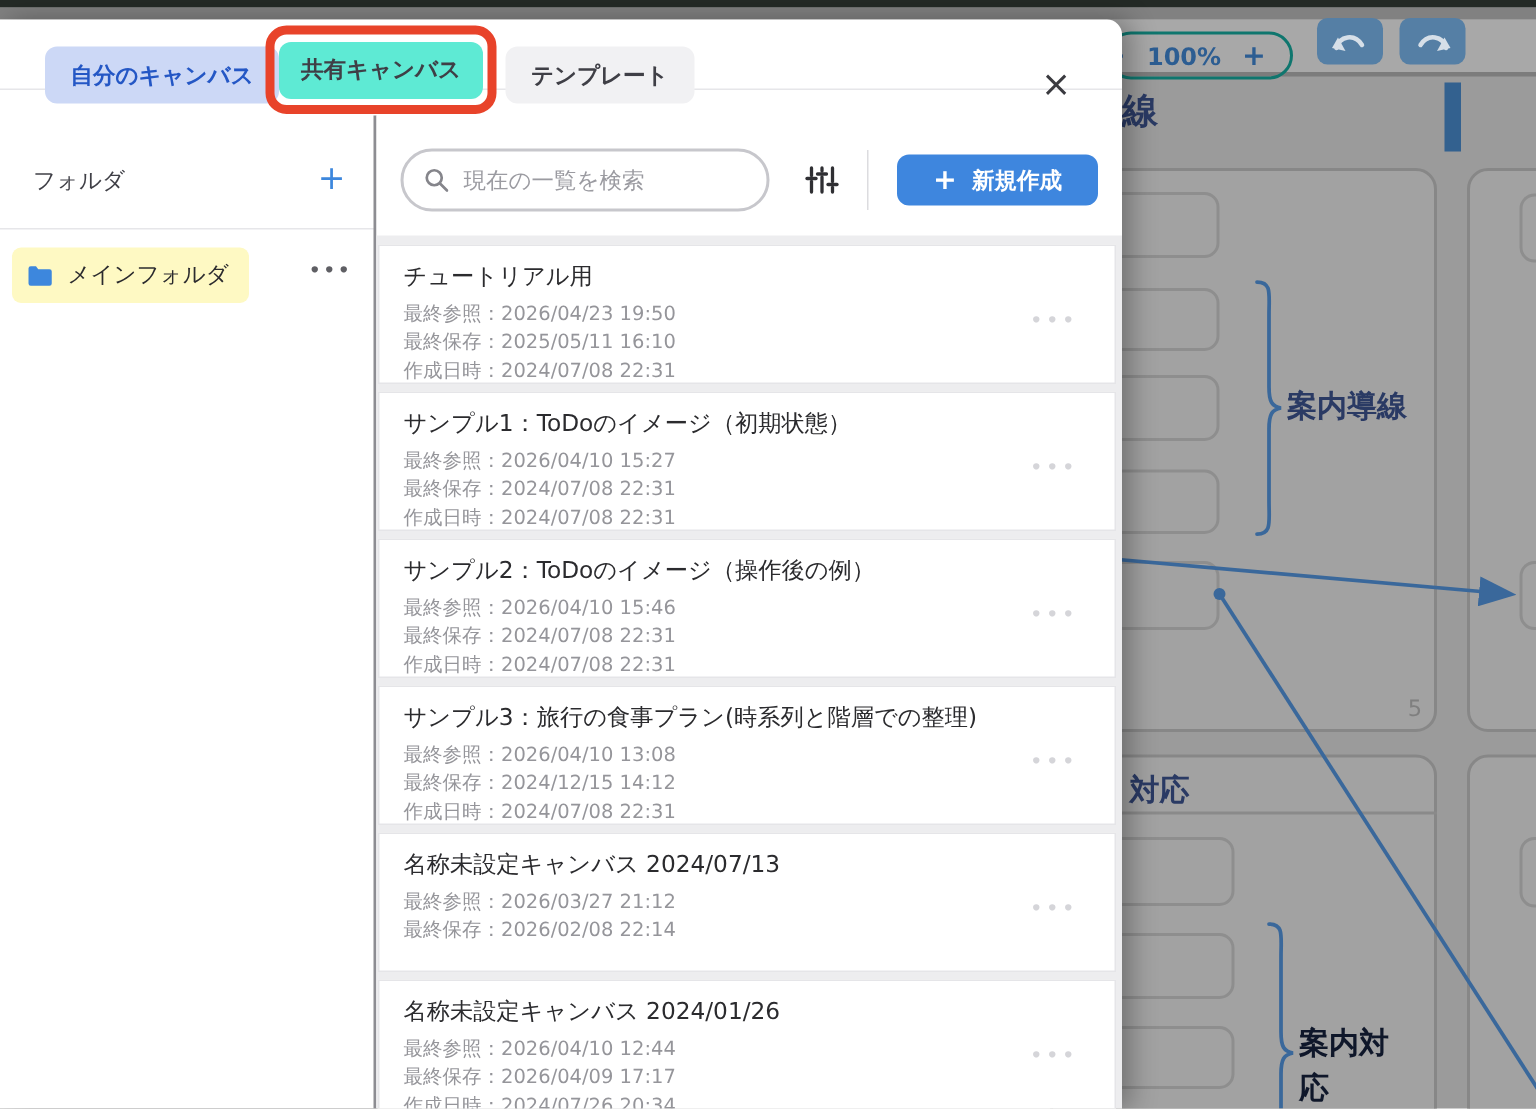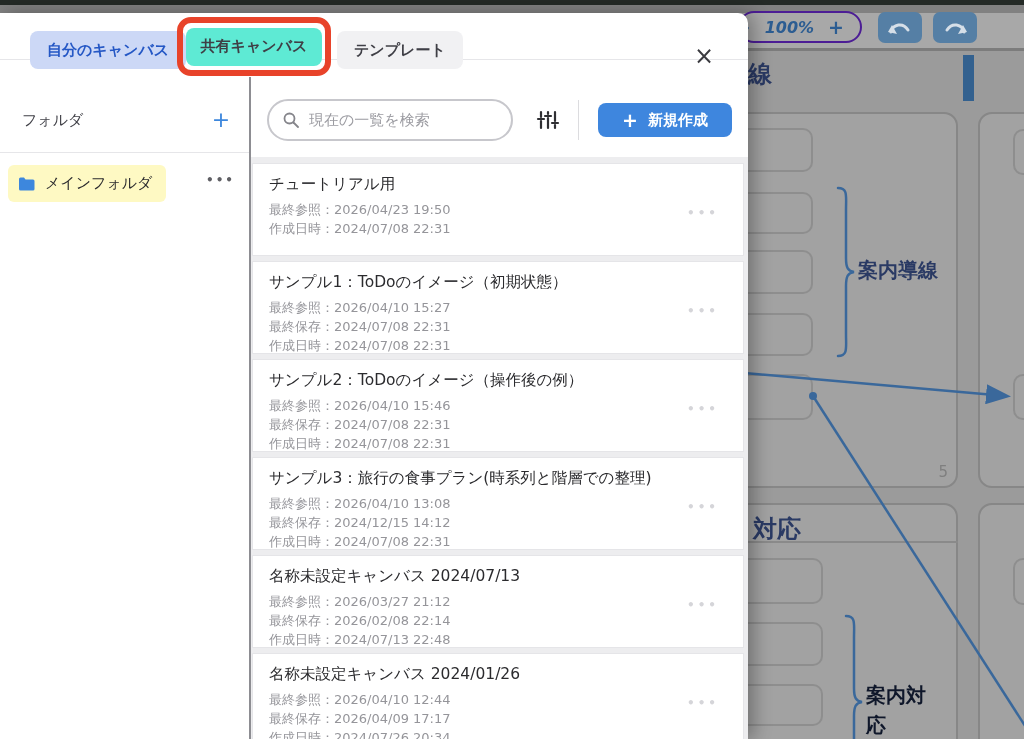--- a/index.html
+++ b/index.html
@@ -4,39 +4,39 @@
 <style>
   html,body{margin:0;padding:0;}
   .stage{position:relative;width:1024px;height:739px;overflow:hidden;
          background:#9b9b9b;font-family:"DejaVu Sans","Liberation Sans",sans-serif;
          -webkit-font-smoothing:antialiased;}
   
   .top-dark-strip{position:absolute;left:0;top:0;width:1024px;height:5px;background:#242a26;}
   .top-gray-band{position:absolute;left:0;top:5px;width:1024px;height:8px;background:#818181;}
   .bg-toolbar{position:absolute;left:0;top:13px;width:1024px;height:35px;background:#a8a8a8;}
   .bg-toolbar-line{position:absolute;left:0;top:48px;width:1024px;height:3px;background:#7c7c7c;}
-  .zoom-pill{position:absolute;left:738px;top:11px;width:124px;height:32px;border:2px solid #4c1d95;
+  .zoom-pill{position:absolute;left:738px;top:21px;width:124px;height:32px;border:2px solid #0f766e;
              border-radius:17px;display:flex;align-items:center;justify-content:flex-end;
-             gap:14px;padding:0 16px;box-sizing:border-box;color:#2c5d92;font-weight:bold;font-style:italic;}
+             gap:14px;padding:0 16px;box-sizing:border-box;color:#2c5d92;font-weight:bold;}
   .zoom-pct{font-size:16px;}
   .zoom-btn{font-size:19px;line-height:1;}
   .undo-btn,.redo-btn{position:absolute;top:12px;width:44px;height:31px;background:#557fa5;
              border-radius:7px;display:flex;align-items:center;justify-content:center;}
   .undo-btn{left:878px;} .redo-btn{left:933px;}
   .lane-bar{position:absolute;left:963px;top:55px;width:11px;height:46px;background:#33618f;}
   .lane-title{position:absolute;left:724px;top:58px;font-size:24px;font-weight:bold;color:#2a3a64;white-space:nowrap;}
   .bg-container{position:absolute;background:#a2a2a2;border:2px solid #878787;border-radius:14px;box-sizing:border-box;}
   .cont-a{left:700px;top:112px;width:258px;height:376px;}
   .cont-b{left:700px;top:503px;width:258px;height:260px;}
   .cont-c{left:978px;top:112px;width:60px;height:376px;}
   .cont-d{left:978px;top:503px;width:60px;height:260px;}
   .bg-node{position:absolute;border:2px solid #8e8e8e;border-radius:10px;box-sizing:border-box;}
   .cont-count{position:absolute;left:900px;top:463px;width:48px;text-align:right;
               font-size:15px;color:#7f7f7f;}
-  .cont-header{position:absolute;left:753px;top:513px;font-size:24px;font-weight:bold;color:#2a3a64;white-space:nowrap;}
+  .cont-header{position:absolute;left:753px;top:513px;font-size:20px;font-weight:bold;color:#2a3a64;white-space:nowrap;}
   .cont-header-line{position:absolute;left:700px;top:541px;width:258px;height:2px;background:#8a8a8a;}
   .brace-label-a{position:absolute;left:858px;top:257px;font-size:20px;font-weight:bold;color:#2a3a64;white-space:nowrap;}
   .brace-label-b{position:absolute;left:866px;top:680px;width:86px;font-size:20px;font-weight:bold;
                  color:#0f172a;line-height:30px;}
   .bg-svg{position:absolute;left:0;top:0;z-index:1;pointer-events:none;}
   
   .modal{position:absolute;left:0;top:13px;width:748px;height:726px;background:#ffffff;
          border-radius:0 10px 0 0;box-shadow:6px 0 18px rgba(0,0,0,0.30);z-index:10;}
   .tab-row{position:absolute;left:0;top:0;width:100%;height:47px;border-bottom:1px solid #e6e6e9;box-sizing:border-box;}
   .tab{position:absolute;top:18px;height:38px;border-radius:8px;display:flex;align-items:center;
@@ -198,20 +198,21 @@
       <div class="search-divider"></div>
       <div class="create-btn">
         <span class="create-plus">+</span>
         <span class="create-label">新規作成</span>
       </div>
 
       <div class="canvas-list">
         <div class="card">
           <div class="card-title">チュートリアル用</div>
           <div class="card-meta">最終参照：2026/04/23 19:50</div>
+          <div class="card-meta">最終保存：2025/05/11 16:10</div>
           <div class="card-meta">作成日時：2024/07/08 22:31</div>
           <div class="card-menu">•••</div>
         </div>
         <div class="card">
           <div class="card-title">サンプル1：ToDoのイメージ（初期状態）</div>
           <div class="card-meta">最終参照：2026/04/10 15:27</div>
           <div class="card-meta">最終保存：2024/07/08 22:31</div>
           <div class="card-meta">作成日時：2024/07/08 22:31</div>
           <div class="card-menu">•••</div>
         </div>
@@ -226,21 +227,20 @@
           <div class="card-title">サンプル3：旅行の食事プラン(時系列と階層での整理)</div>
           <div class="card-meta">最終参照：2026/04/10 13:08</div>
           <div class="card-meta">最終保存：2024/12/15 14:12</div>
           <div class="card-meta">作成日時：2024/07/08 22:31</div>
           <div class="card-menu">•••</div>
         </div>
         <div class="card">
           <div class="card-title">名称未設定キャンバス 2024/07/13</div>
           <div class="card-meta">最終参照：2026/03/27 21:12</div>
           <div class="card-meta">最終保存：2026/02/08 22:14</div>
-          <div class="card-meta">作成日時：2024/07/13 22:48</div>
           <div class="card-menu">•••</div>
         </div>
         <div class="card">
           <div class="card-title">名称未設定キャンバス 2024/01/26</div>
           <div class="card-meta">最終参照：2026/04/10 12:44</div>
           <div class="card-meta">最終保存：2026/04/09 17:17</div>
           <div class="card-meta">作成日時：2024/07/26 20:34</div>
           <div class="card-menu">•••</div>
         </div>
       </div>

